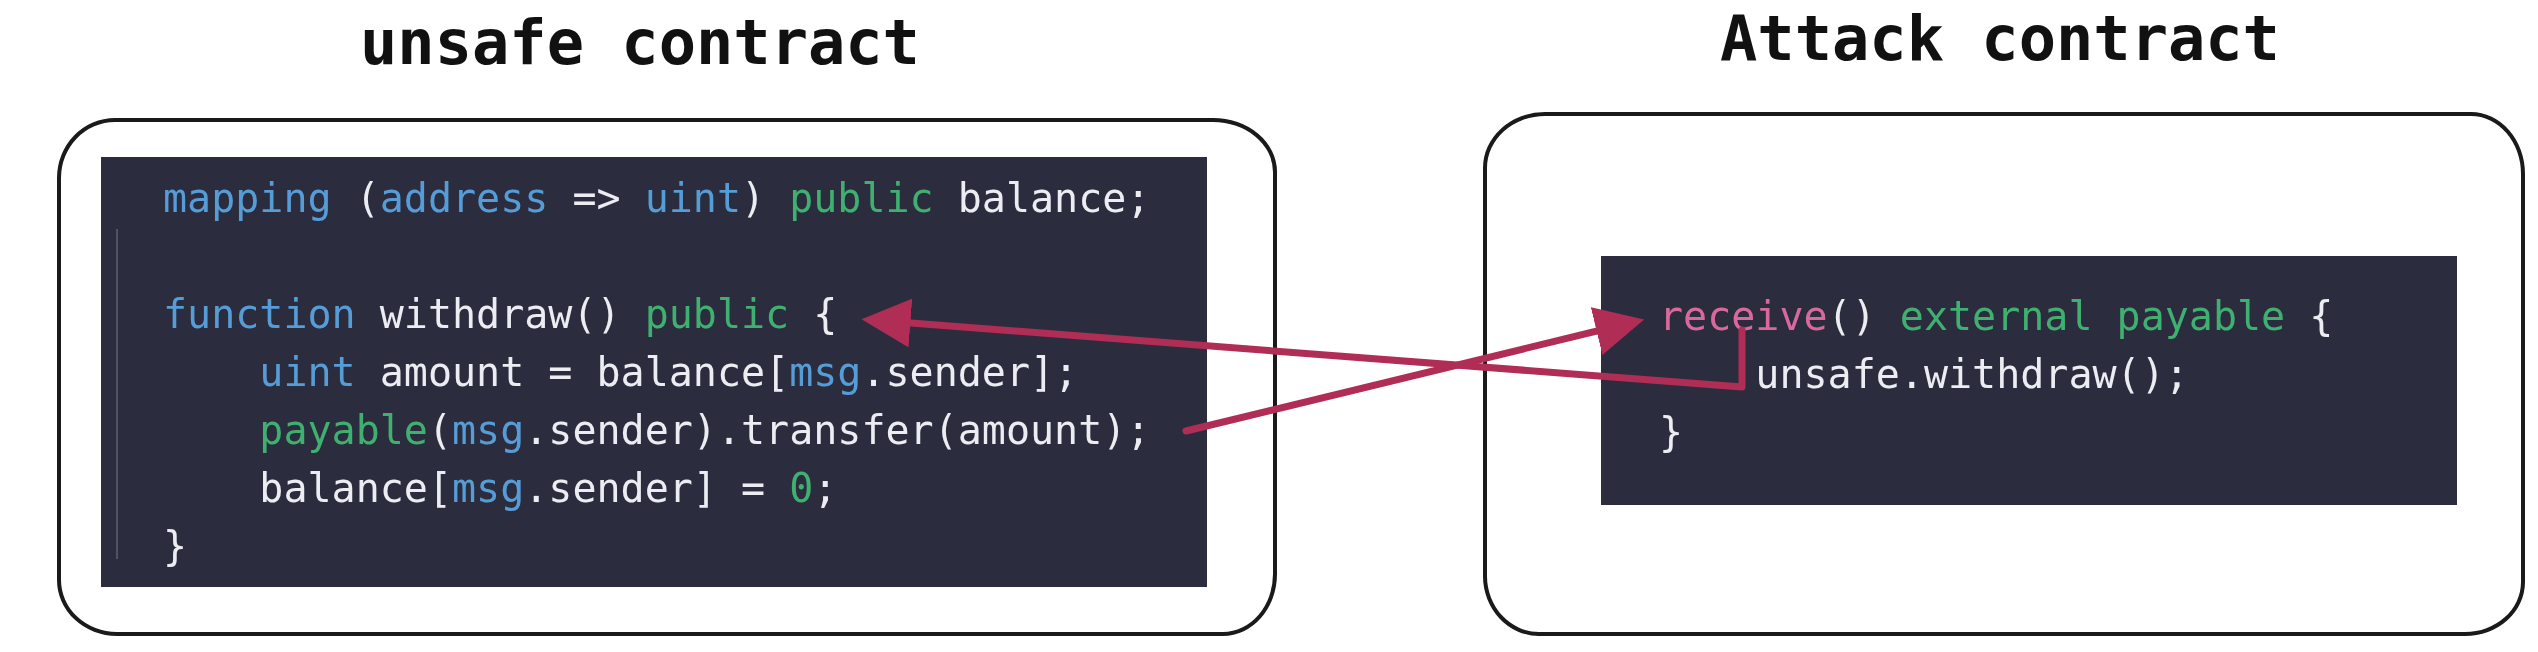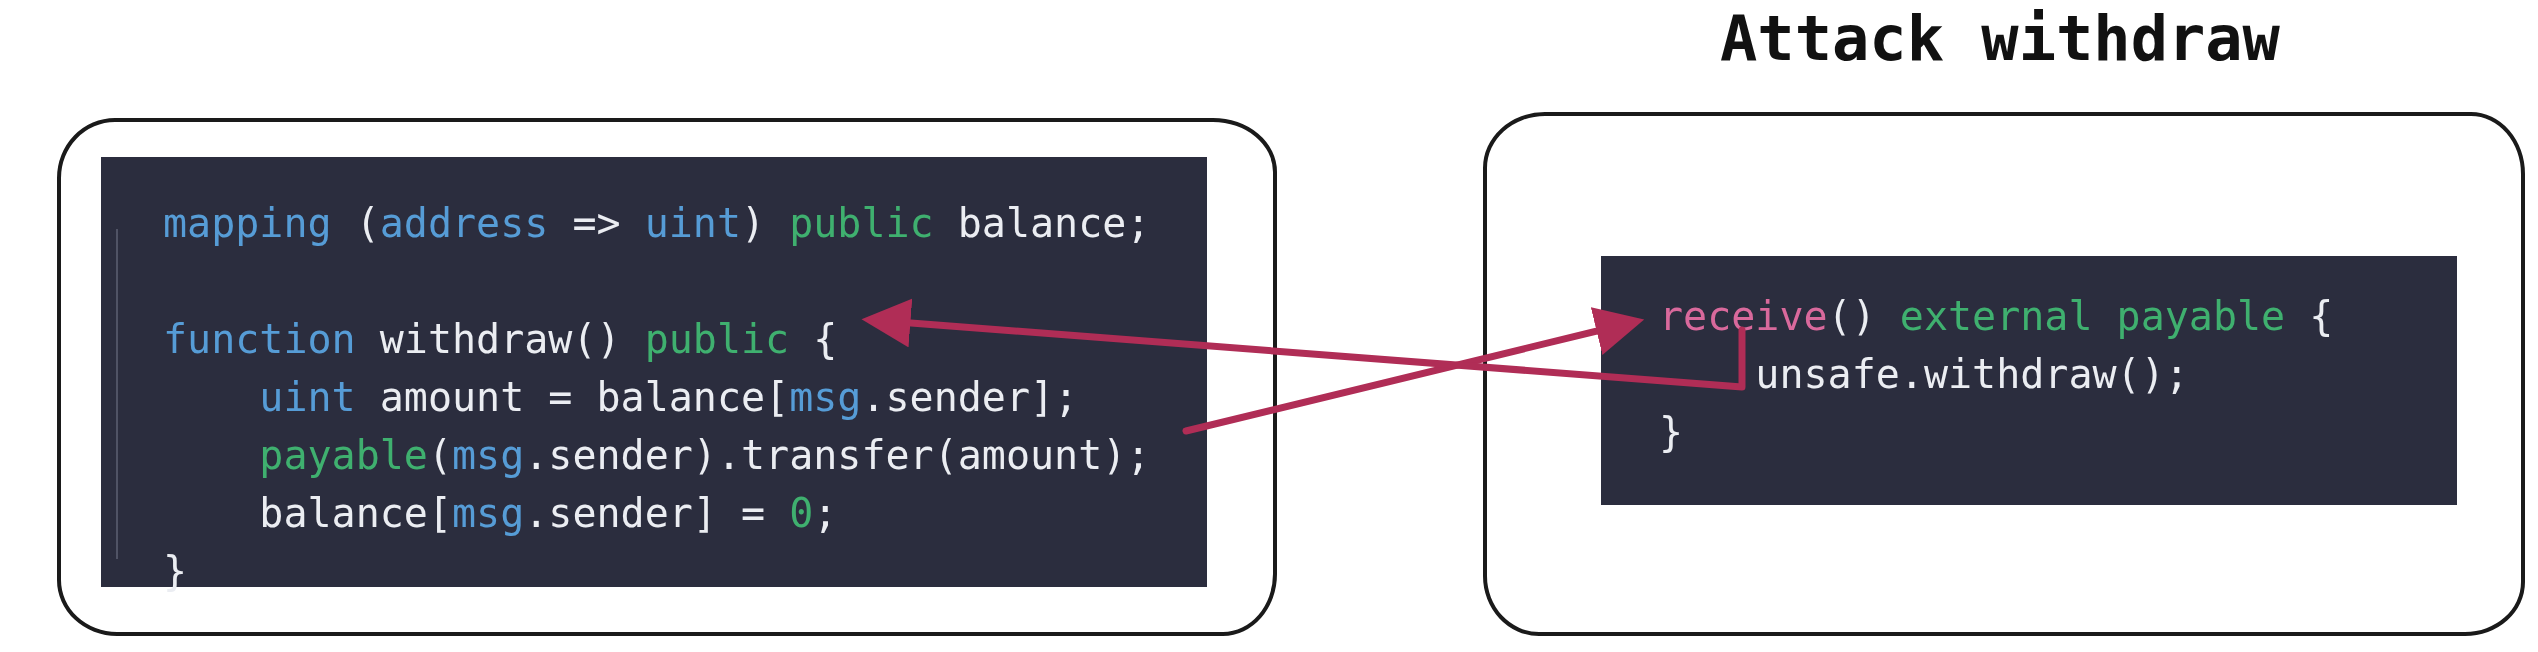--- a/index.html
+++ b/index.html
@@ -56,43 +56,44 @@
   }
 
   .code {
     position: relative;
     font-family: "DejaVu Sans Mono", monospace;
     font-size: 40px;
     line-height: 58px;
     white-space: pre;
     color: var(--code-white, #ebedf2);
   }
-  .panel-left  .code { padding: 3px 0 0 62px; margin-top: 34px; }
+  .panel-left  .code { padding: 12px 0 0 62px; }
   .panel-right .code { padding: 31px 0 0 58px; }
   .code-line { height: 58px; }
 
   .tok-blue  { color: var(--code-blue,  #569cd6); }
   .tok-green { color: var(--code-green, #3fb06f); }
   .tok-pink  { color: var(--code-pink,  #d9699c); }
   .tok-white { color: var(--code-white, #ebedf2); }
 
   .arrows {
     position: absolute;
     left: 0; top: 0;
     width: 2538px; height: 652px;
     pointer-events: none;
   }
 </style>
 </head>
 <body>
 
 <div class="canvas">
 
+  <div class="title title-left">unsafe contract</div>
 
-  <div class="title title-right">Attack withdraw</div>
+  <div class="title title-right">Attack contract</div>
 
   <div class="contract-box box-left"></div>
 
   <div class="code-panel panel-left">
     <div class="indent-guide"></div>
     <div class="code"><div class="code-line"><span class="tok tok-blue">mapping </span><span class="tok tok-white">(</span><span class="tok tok-blue">address</span><span class="tok tok-white"> =&gt; </span><span class="tok tok-blue">uint</span><span class="tok tok-white">) </span><span class="tok tok-green">public</span><span class="tok tok-white"> balance;</span></div><div class="code-line">&nbsp;</div><div class="code-line"><span class="tok tok-blue">function</span><span class="tok tok-white"> withdraw() </span><span class="tok tok-green">public</span><span class="tok tok-white"> {</span></div><div class="code-line"><span class="tok tok-white">    </span><span class="tok tok-blue">uint</span><span class="tok tok-white"> amount = balance[</span><span class="tok tok-blue">msg</span><span class="tok tok-white">.sender];</span></div><div class="code-line"><span class="tok tok-white">    </span><span class="tok tok-green">payable</span><span class="tok tok-white">(</span><span class="tok tok-blue">msg</span><span class="tok tok-white">.sender).transfer(amount);</span></div><div class="code-line"><span class="tok tok-white">    balance[</span><span class="tok tok-blue">msg</span><span class="tok tok-white">.sender] = </span><span class="tok tok-green">0</span><span class="tok tok-white">;</span></div><div class="code-line"><span class="tok tok-white">}</span></div></div>
   </div>
 
   <div class="contract-box box-right"></div>
 

